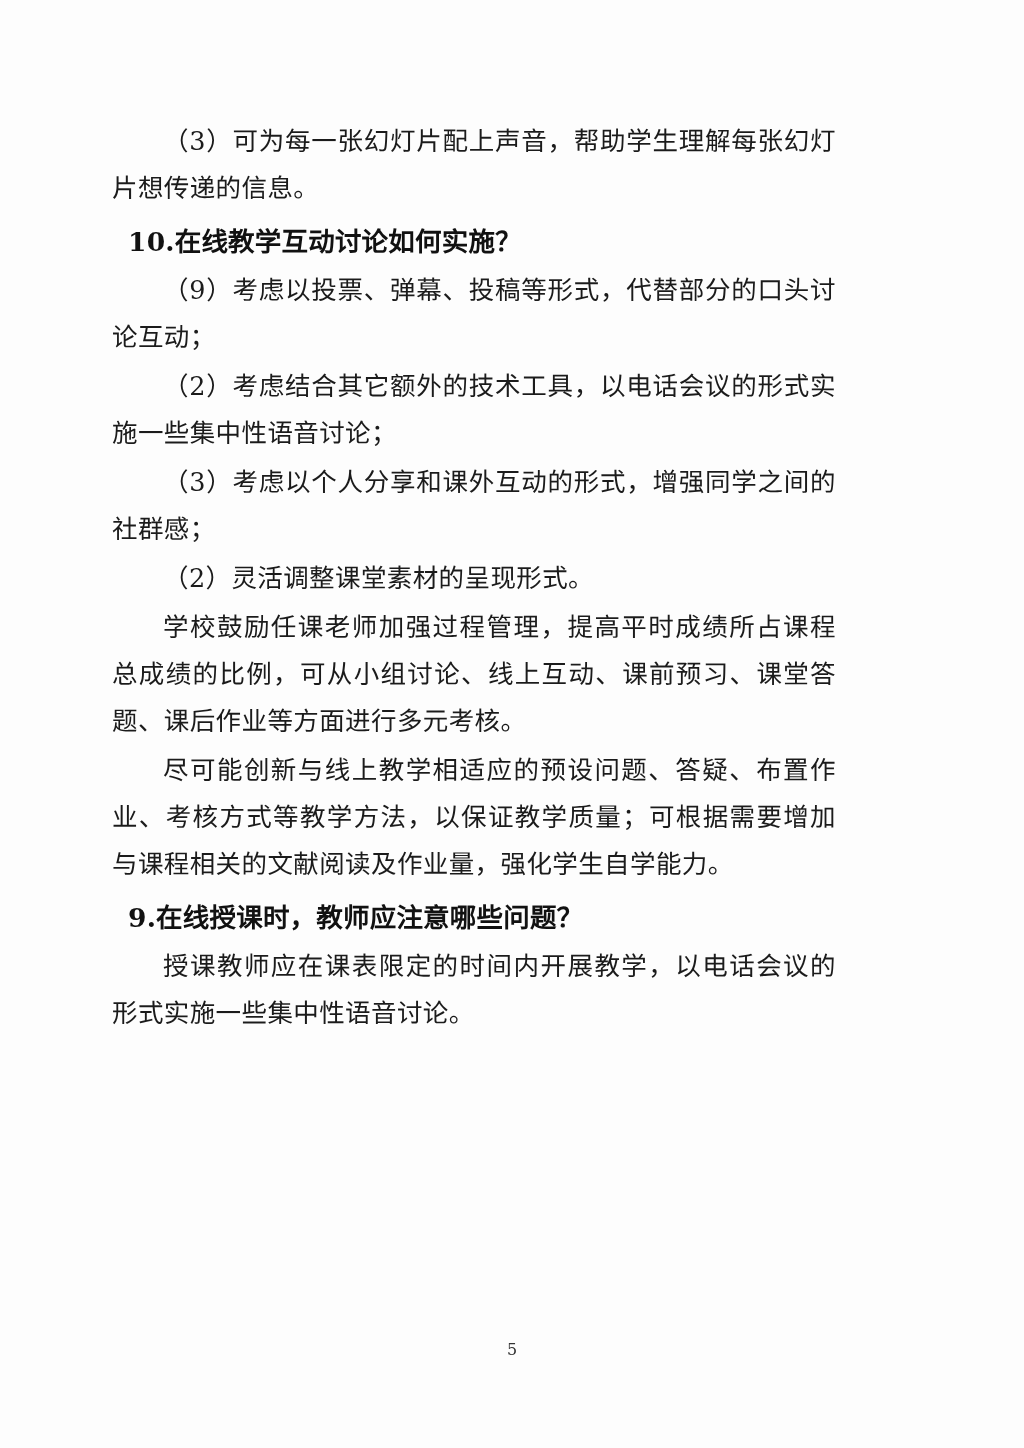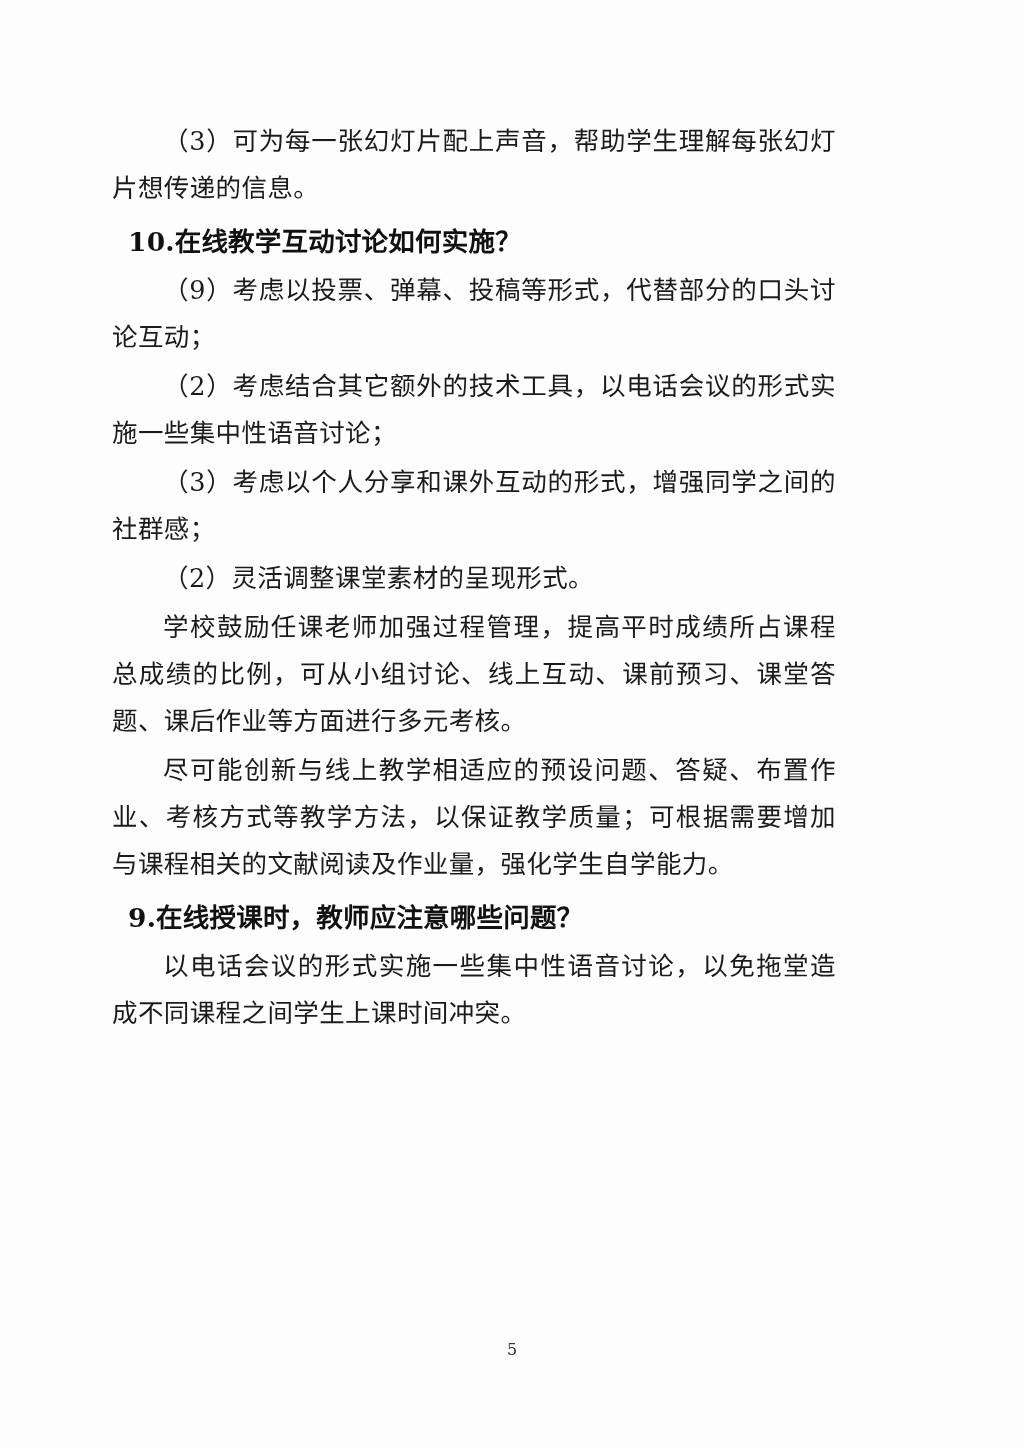--- a/index.html
+++ b/index.html
@@ -87,18 +87,18 @@
     <p class="para numbered">（2）灵活调整课堂素材的呈现形式。</p>
 
 
     <p class="para">学校鼓励任课老师加强过程管理，提高平时成绩所占课程总成绩的比例，可从小组讨论、线上互动、课前预习、课堂答题、课后作业等方面进行多元考核。</p>
     <p class="para">尽可能创新与线上教学相适应的预设问题、答疑、布置作业、考核方式等教学方法，以保证教学质量；可根据需要增加与课程相关的文献阅读及作业量，强化学生自学能力。</p>
 
     <h2 class="qheading">
       <span class="qnum">9.</span><span>在线授课时，教师应注意哪些问题？</span>
     </h2>
 
-    <p class="para">以电话会议的形式实施一些集中性语音讨论，以免拖堂造成不同课程之间学生上课时间冲突。</p>
+    <p class="para">授课教师应在课表限定的时间内开展教学，以电话会议的形式实施一些集中性语音讨论。</p>
 
   </div>
 
   <div class="pagenum">5</div>
 </div>
 
 </body></html>

